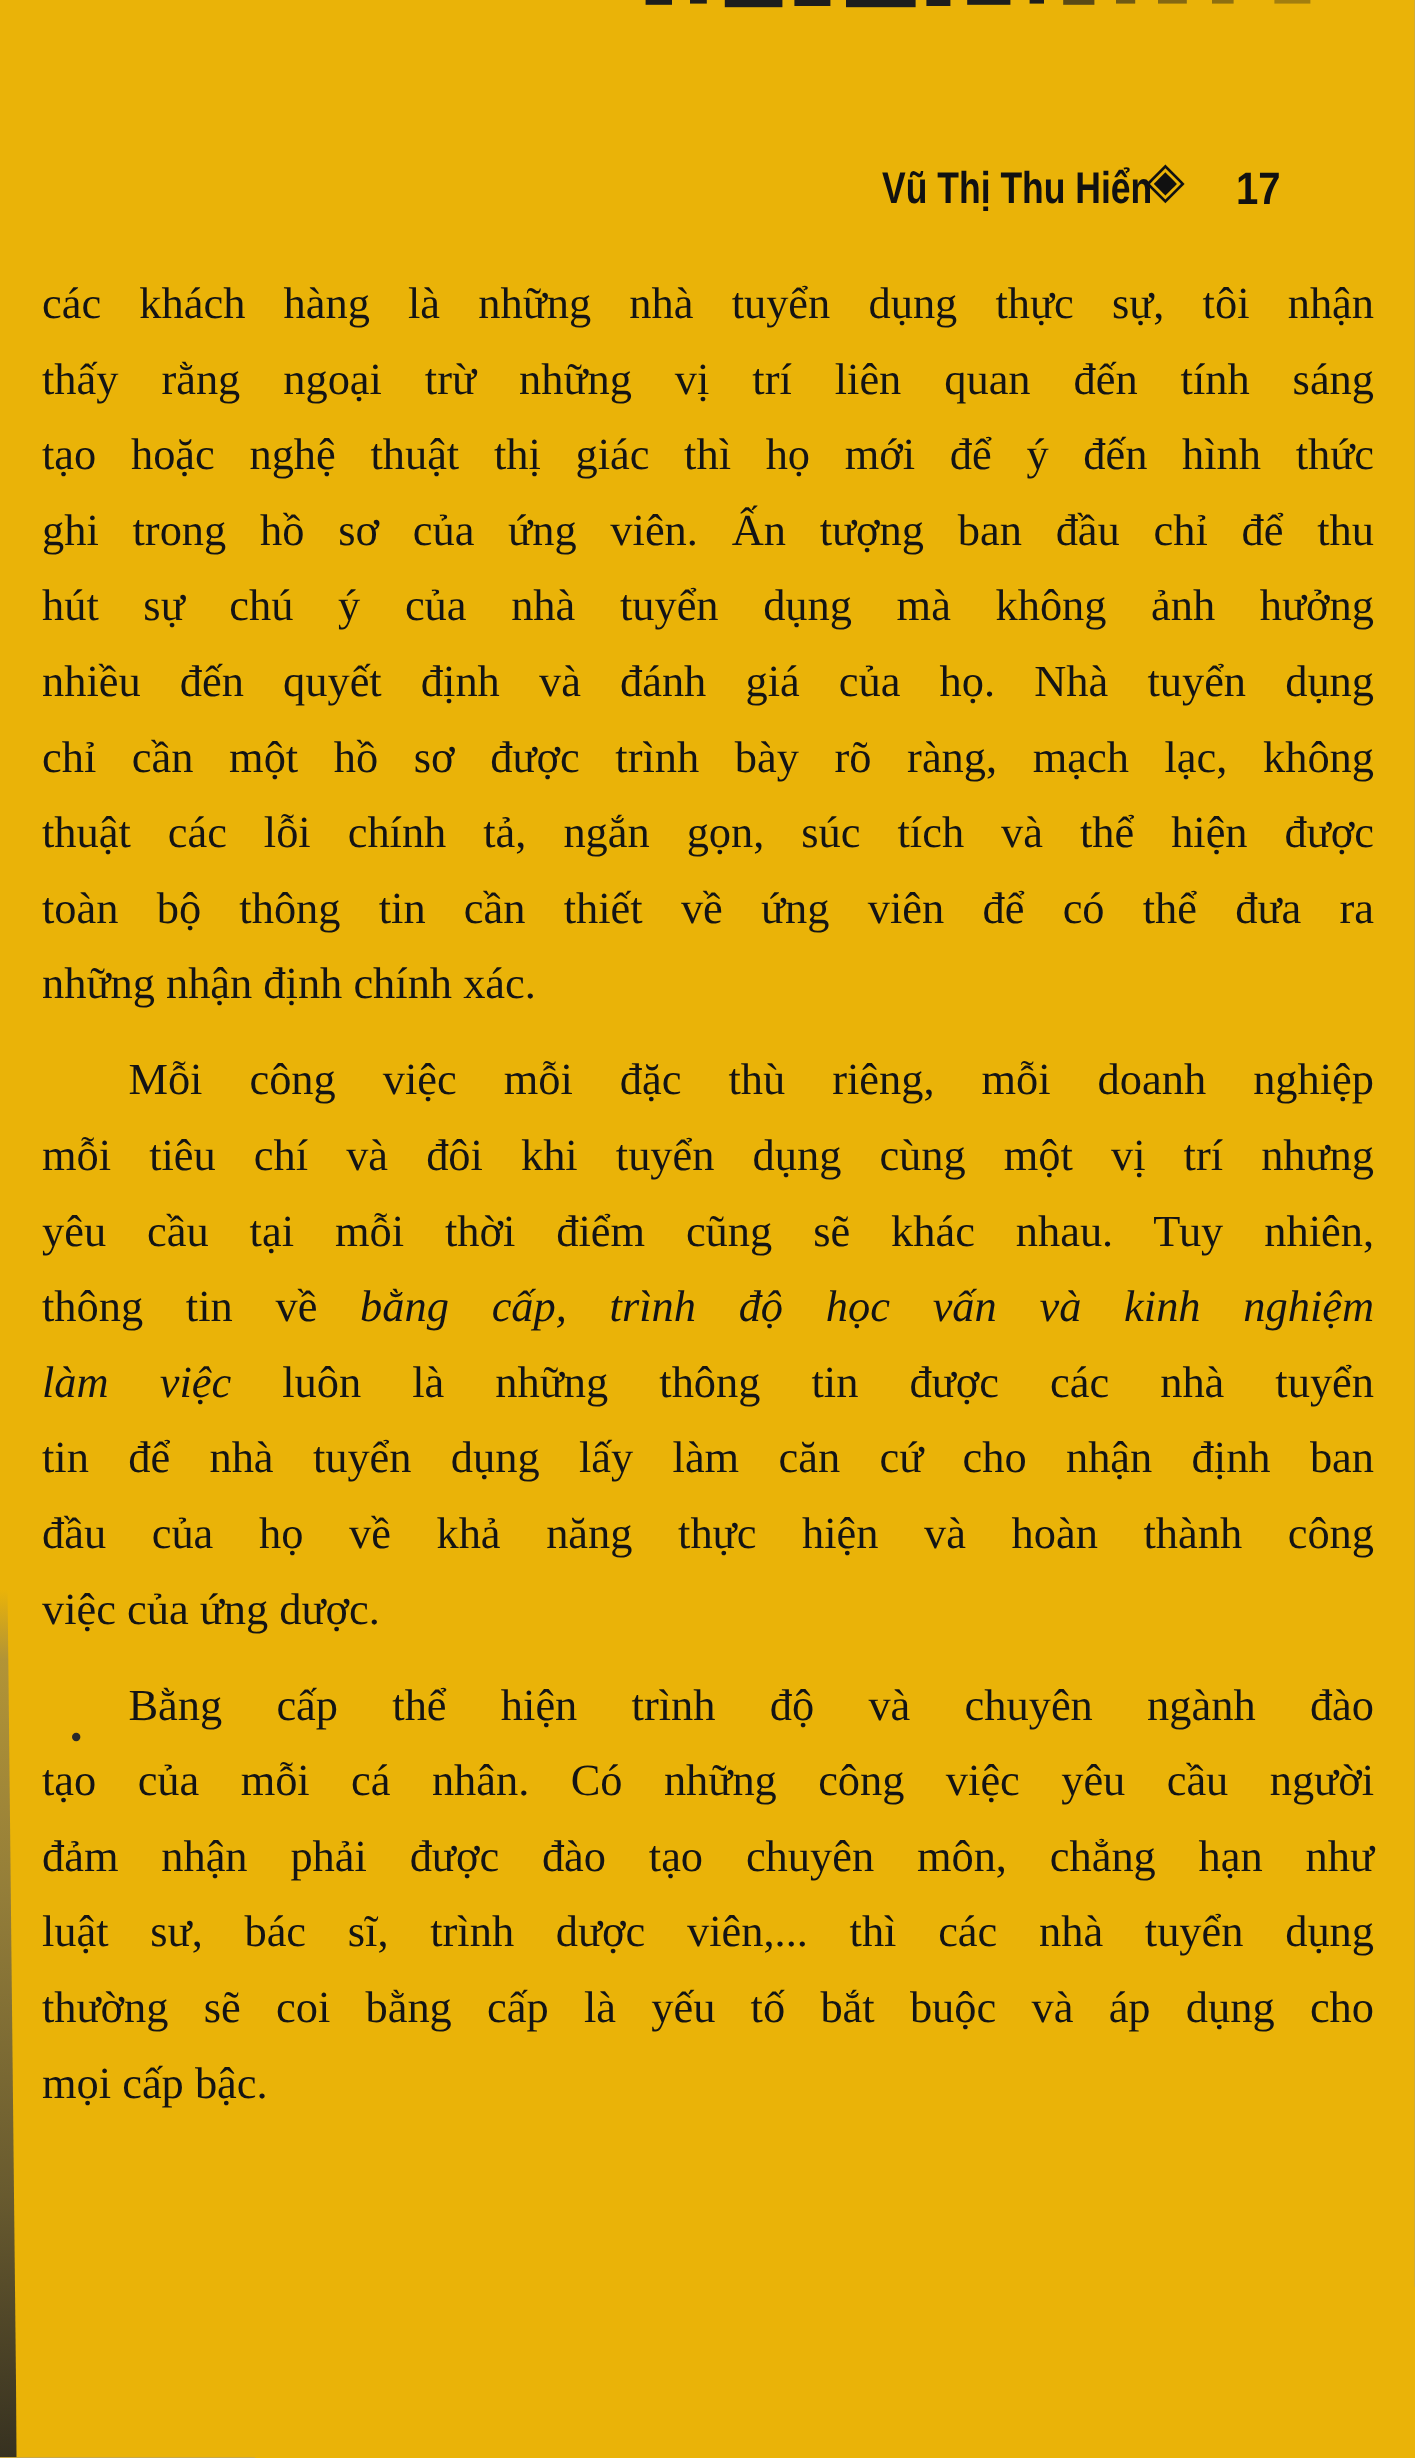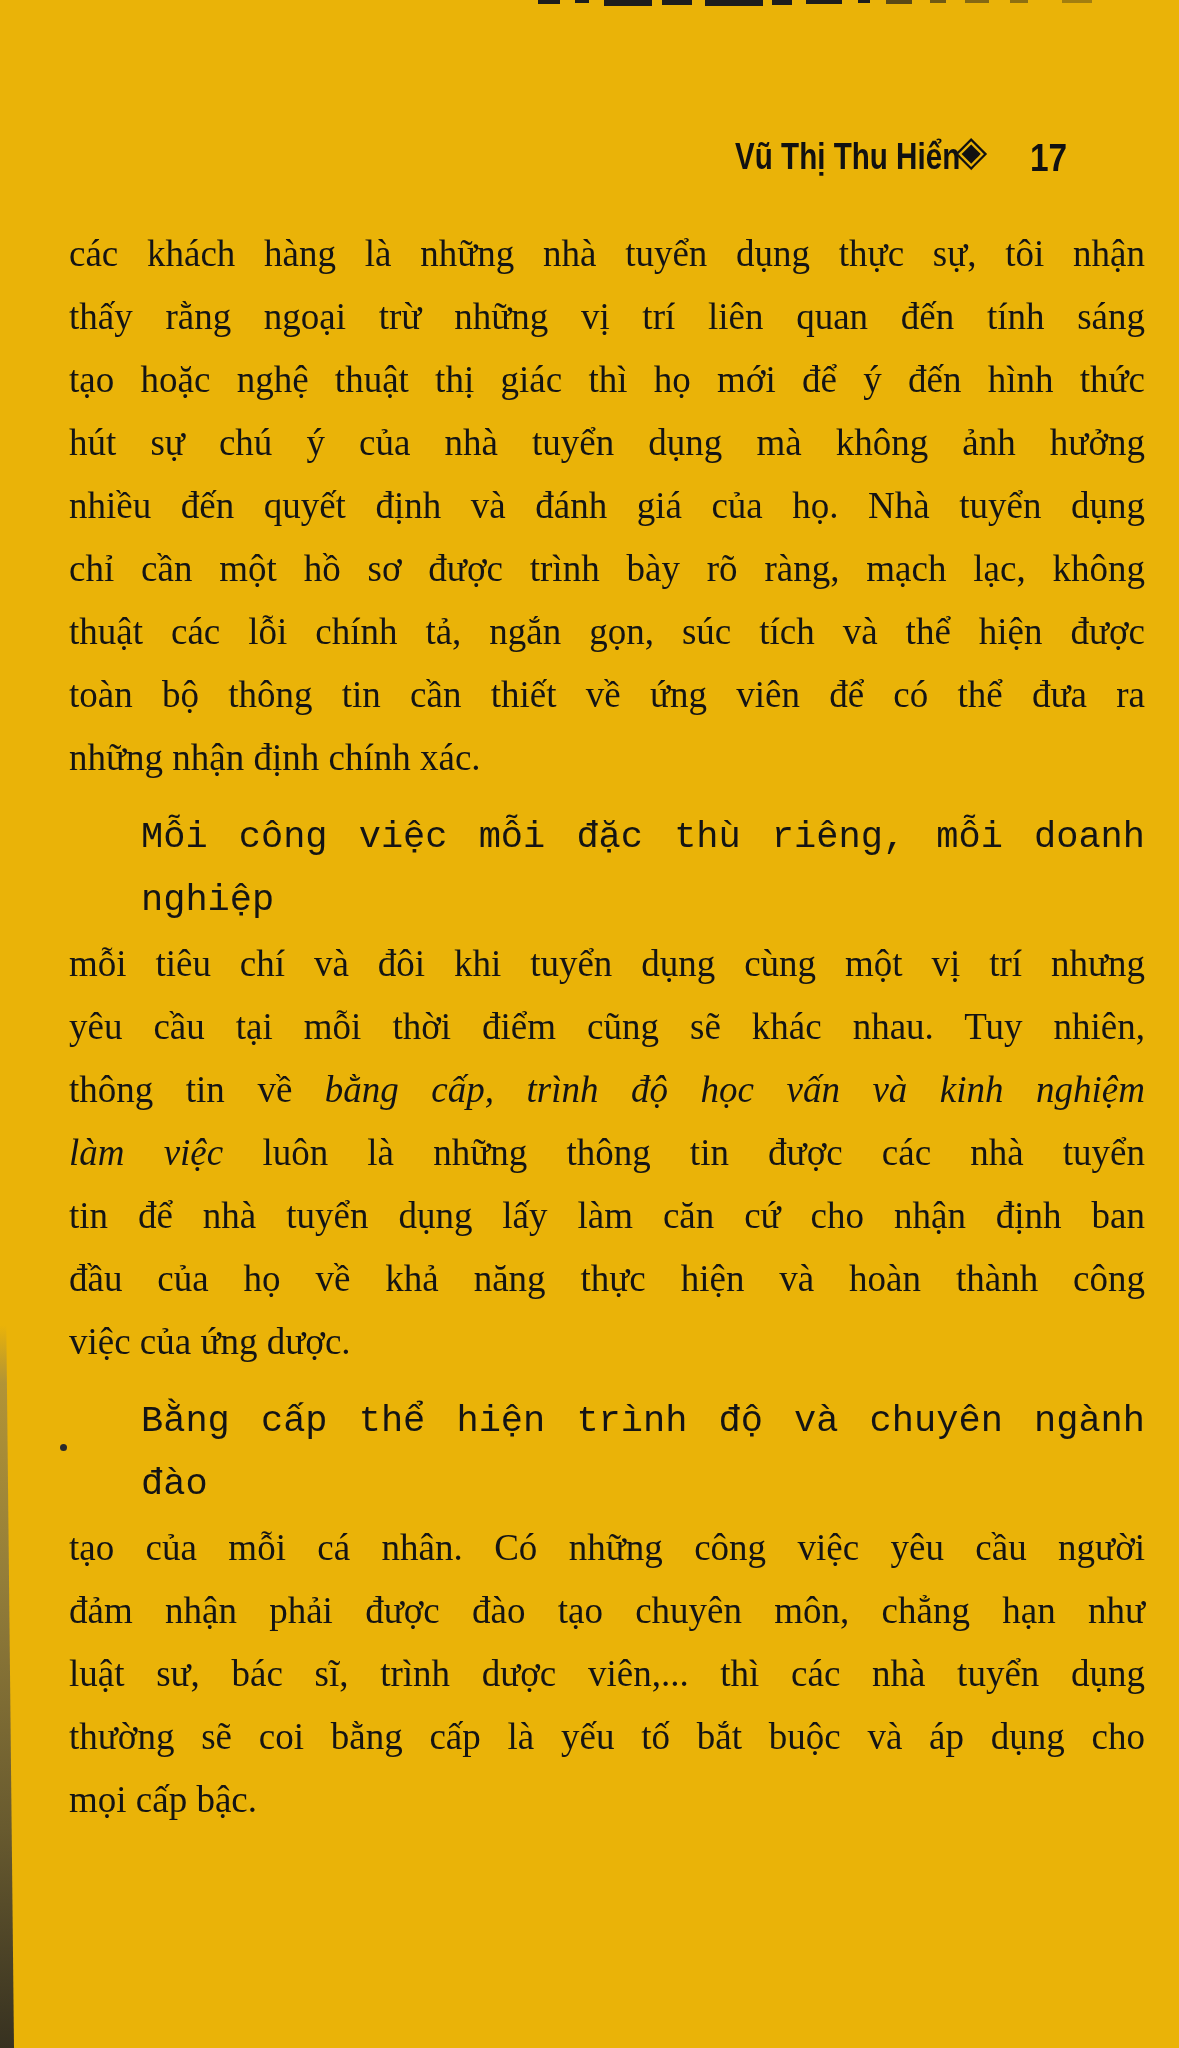--- a/index.html
+++ b/index.html
@@ -56,28 +56,26 @@
     font-family: "Liberation Serif", serif;
     font-size: 37px;
     line-height: 63px;
     color: #141414;
   }
   .paragraph { margin: 0 0 17px 0; }
   .line {
     text-align: justify;
     text-align-last: justify;
     white-space: normal;
-    margin-left: 34px;
   }
   .line.last {
     text-align-last: left;
   }
   .line.indent {
     padding-left: 72px;
-    font-family: Liberation Mono, monospace;
   }
   .em {
     font-style: italic;
   }
 
   
   .top-artifacts { position: absolute; top: 0; left: 0; width: 100%; height: 8px; }
   .top-artifacts i {
     position: absolute;
     top: 0;
@@ -131,20 +129,21 @@
 
   <div class="runhead-author">Vũ Thị Thu Hiển</div>
   <div class="runhead-diamond">◈</div>
   <div class="runhead-number">17</div>
 
   <div class="bodytext">
     <div class="paragraph">
         <div class="line">các khách hàng là những nhà tuyển dụng thực sự, tôi nhận</div>
         <div class="line">thấy rằng ngoại trừ những vị trí liên quan đến tính sáng</div>
         <div class="line">tạo hoặc nghệ thuật thị giác thì họ mới để ý đến hình thức</div>
+        <div class="line">ghi trong hồ sơ của ứng viên. Ấn tượng ban đầu chỉ để thu</div>
         <div class="line">hút sự chú ý của nhà tuyển dụng mà không ảnh hưởng</div>
         <div class="line">nhiều đến quyết định và đánh giá của họ. Nhà tuyển dụng</div>
         <div class="line">chỉ cần một hồ sơ được trình bày rõ ràng, mạch lạc, không</div>
         <div class="line">thuật các lỗi chính tả, ngắn gọn, súc tích và thể hiện được</div>
         <div class="line">toàn bộ thông tin cần thiết về ứng viên để có thể đưa ra</div>
         <div class="line last">những nhận định chính xác.</div>
       </div>
     <div class="paragraph">
         <div class="line indent">Mỗi công việc mỗi đặc thù riêng, mỗi doanh nghiệp</div>
         <div class="line">mỗi tiêu chí và đôi khi tuyển dụng cùng một vị trí nhưng</div>

